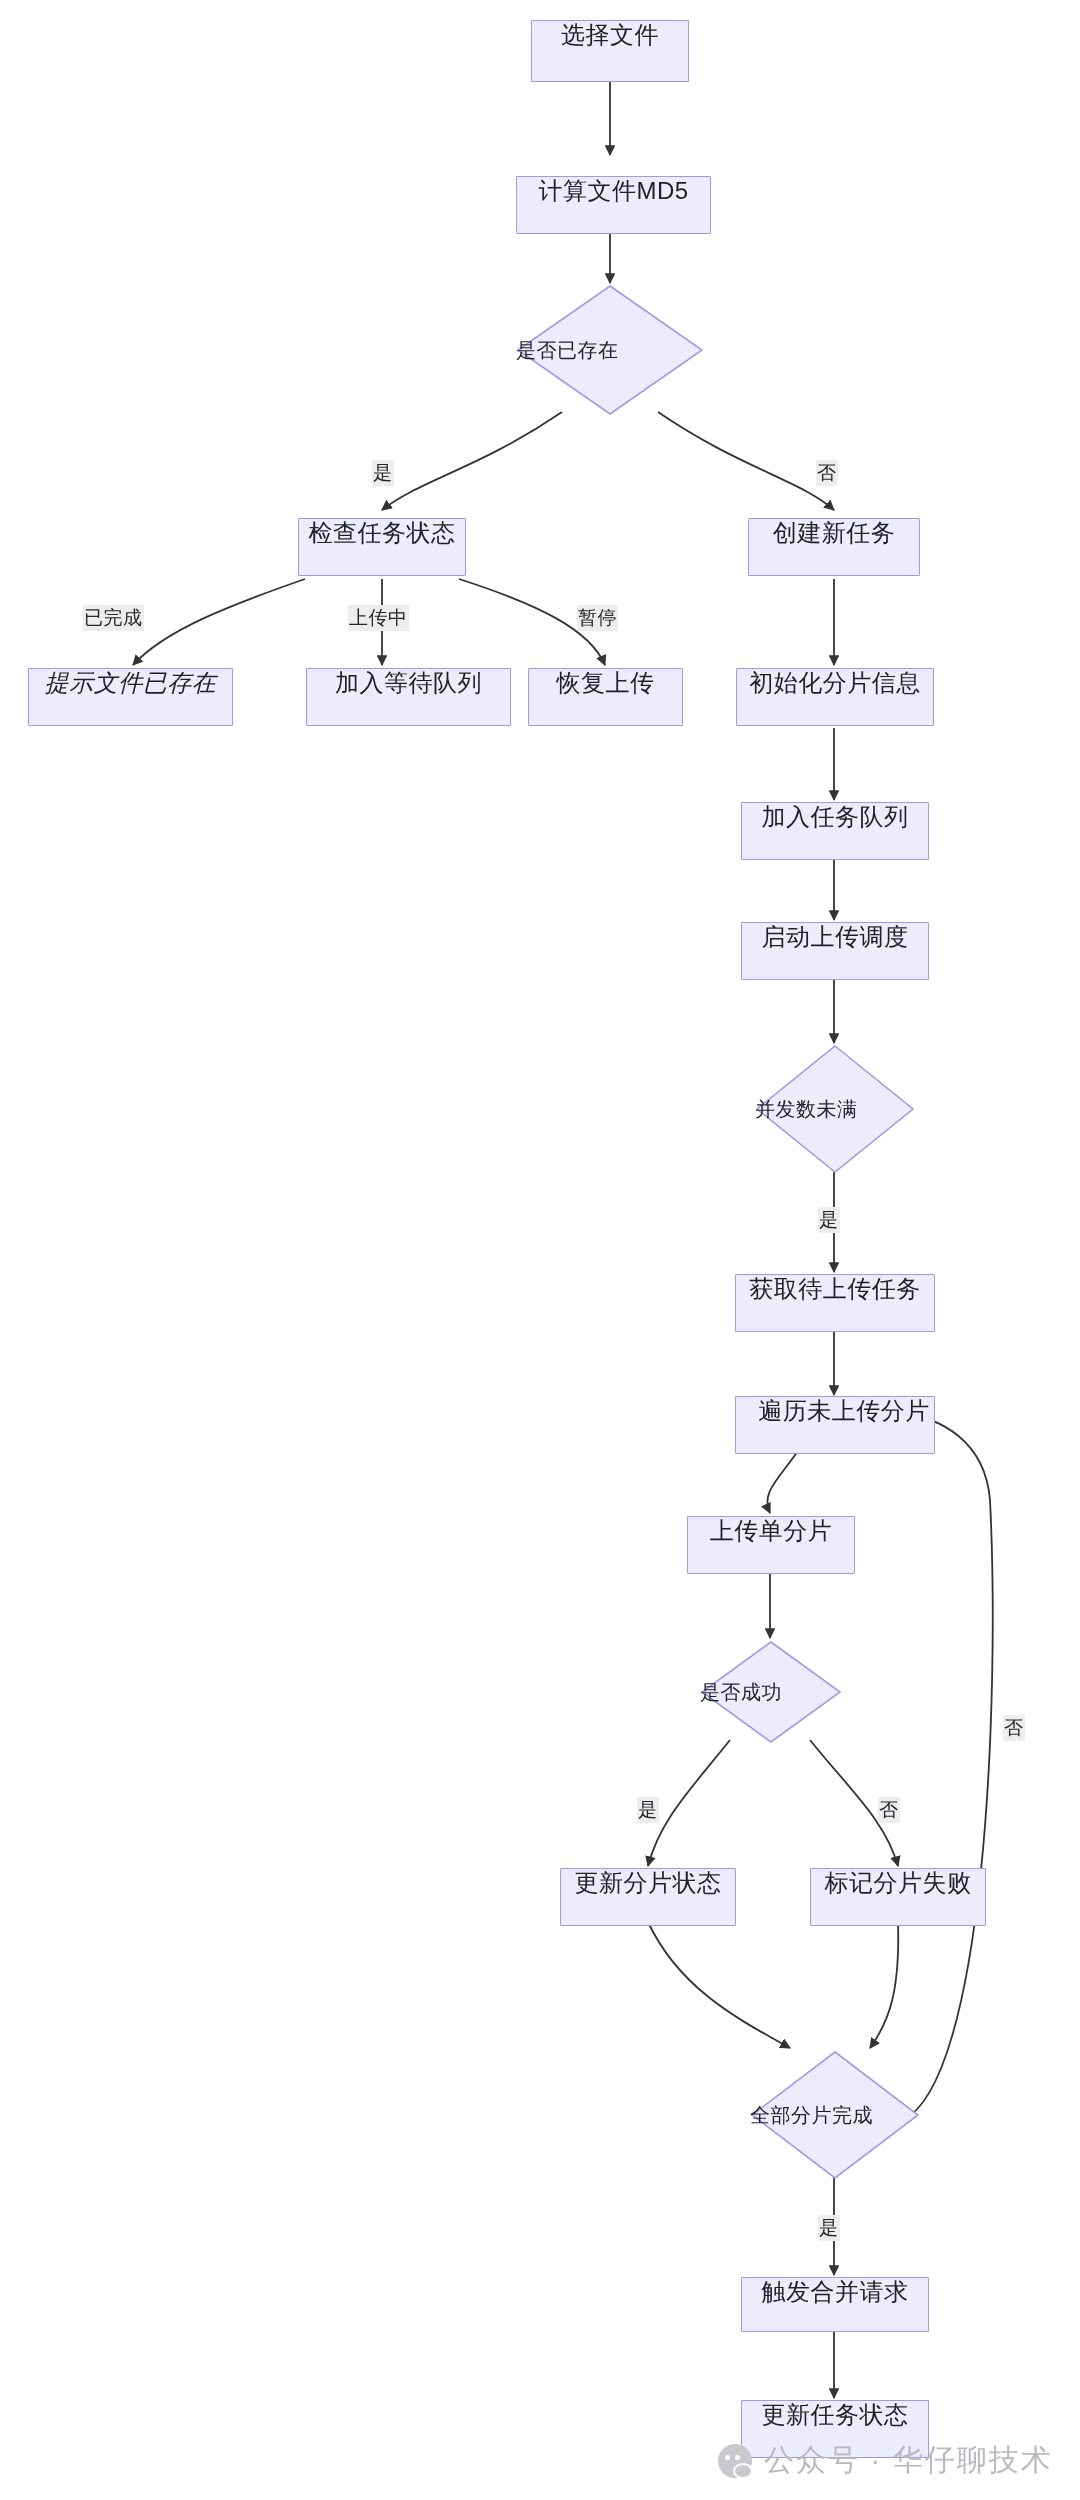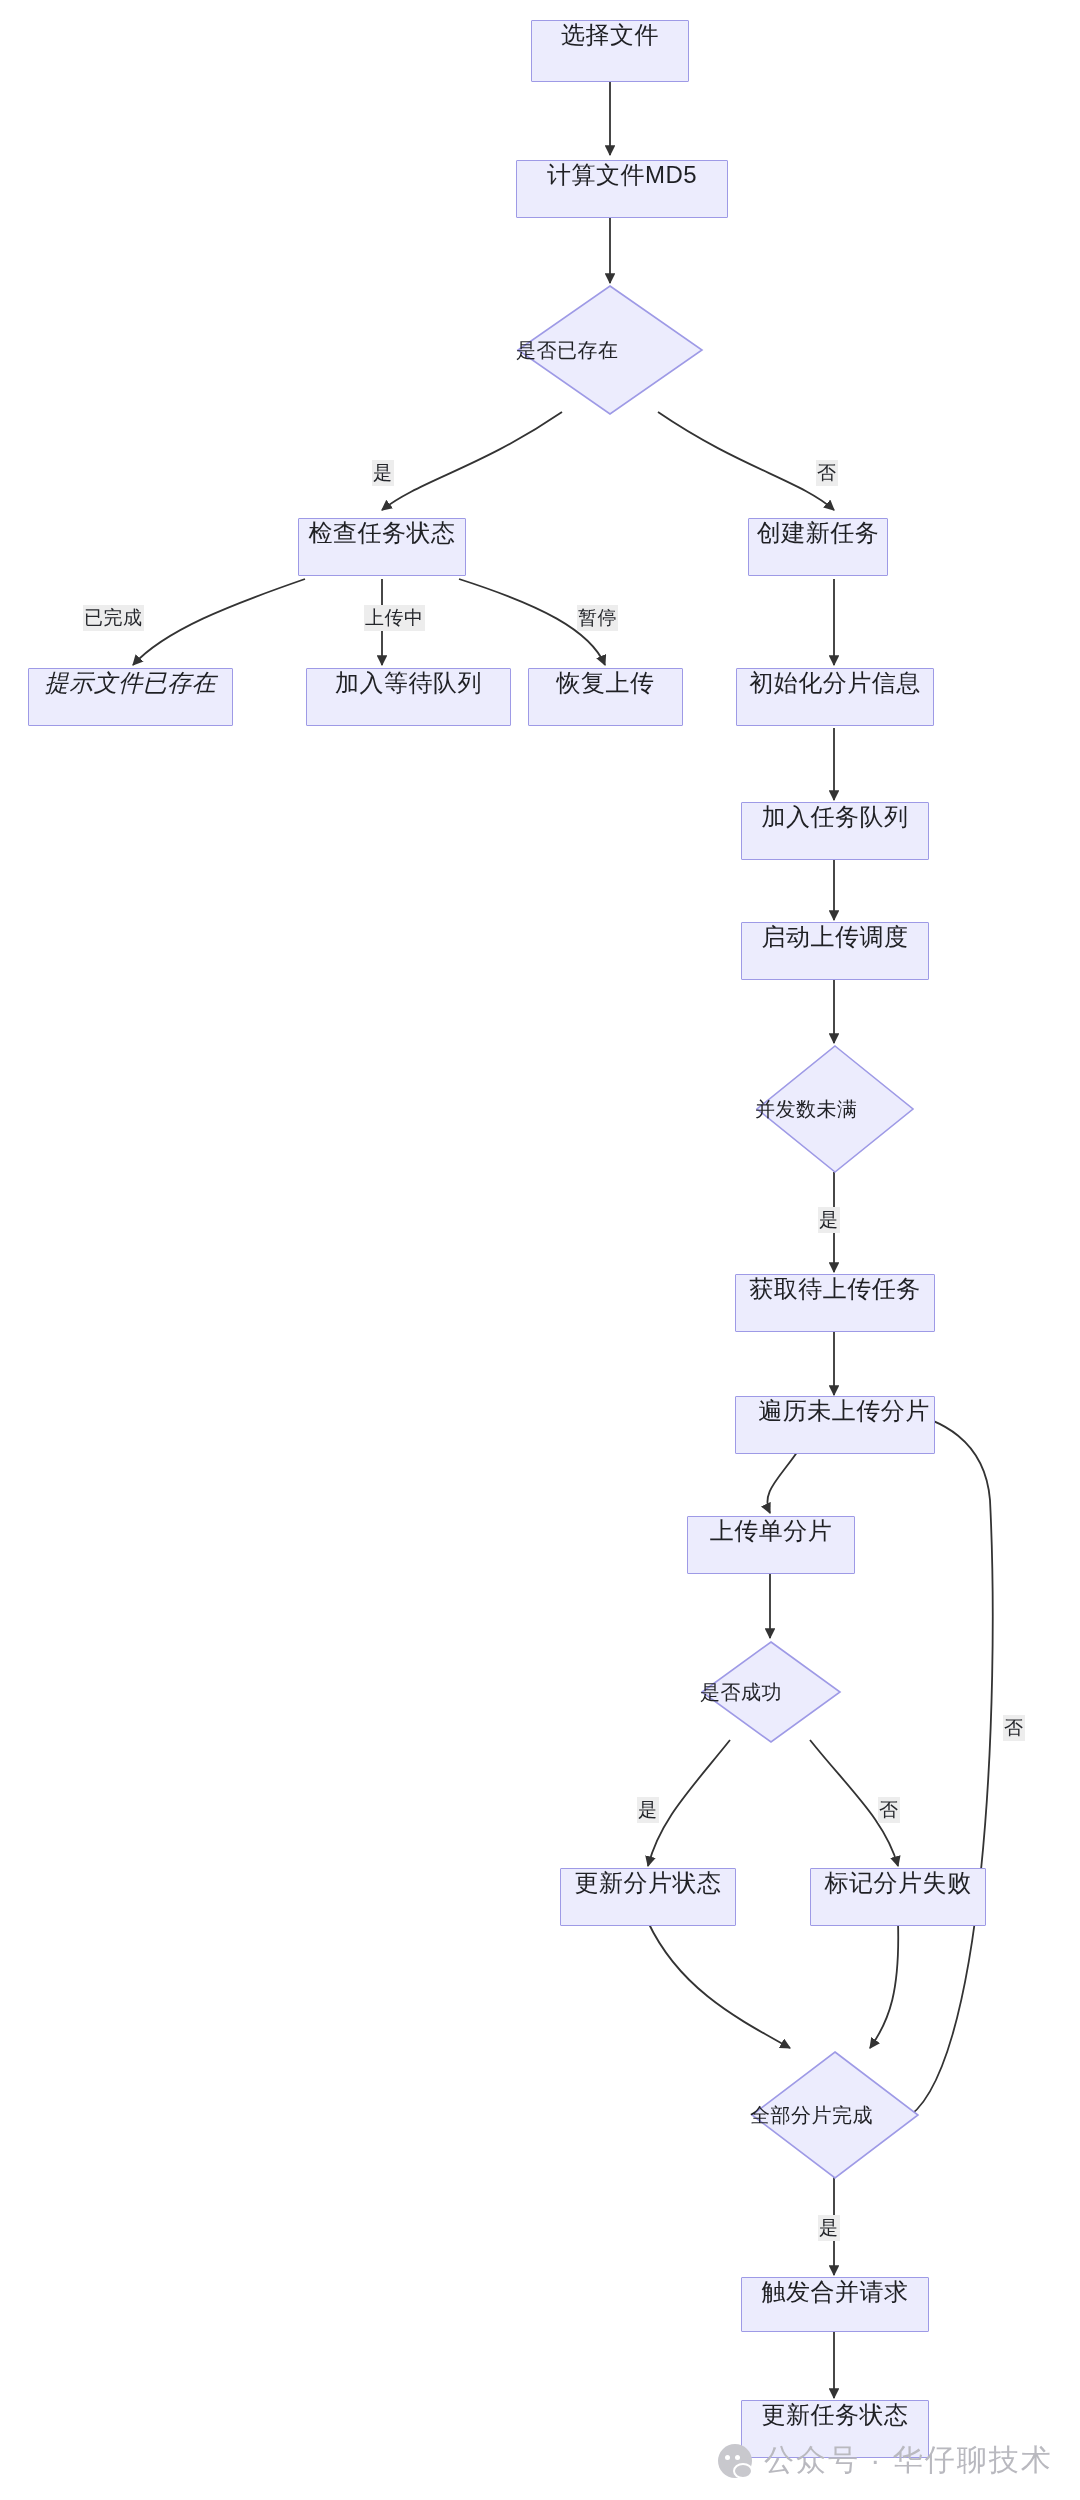--- a/index.html
+++ b/index.html
@@ -170,36 +170,36 @@
       <path d="M 834 2177 L 834 2275"></path>
 
       <path d="M 834 2328 L 834 2398"></path>
     </g>
   </svg>
 
   <div class="node rect" style="left:531px; top:20px; width:158px; height:62px;">
     <span>选择文件</span>
   </div>
 
-  <div class="node rect" style="left:516px; top:160px; width:212px; height:58px;">
+  <div class="node rect" style="left:516px; top:176px; width:195px; height:58px;">
     <span>计算文件MD5</span>
   </div>
 
   <div class="diamond-wrap" style="left:516px; top:284px; width:188px; height:132px;">
     <svg class="diamond-shape" viewBox="0 0 188 132" preserveAspectRatio="none">
       <polygon points="94,2 186,66 94,130 2,66" fill="#ececfd" stroke="#9e9ae6" stroke-width="1.6"></polygon>
     </svg>
     <span class="diamond-label">是否已存在</span>
   </div>
 
   <div class="node rect" style="left:298px; top:518px; width:168px; height:58px;">
     <span>检查任务状态</span>
   </div>
 
-  <div class="node rect" style="left:748px; top:518px; width:140px; height:58px;">
+  <div class="node rect" style="left:748px; top:518px; width:172px; height:58px;">
     <span>创建新任务</span>
   </div>
 
   <div class="node rect" style="left:28px; top:668px; width:205px; height:58px;font-style:italic;">
     <span>提示文件已存在</span>
   </div>
 
   <div class="node rect" style="left:278px; top:668px; width:205px; height:58px;margin-left:28px;">
     <span>加入等待队列</span>
   </div>
@@ -268,21 +268,21 @@
   <div class="node rect" style="left:741px; top:2400px; width:188px; height:58px;">
     <span>更新任务状态</span>
   </div>
 
   <div class="edge-label" style="left:372px; top:460px;">是</div>
 
   <div class="edge-label" style="left:816px; top:460px;">否</div>
 
   <div class="edge-label" style="left:83px; top:605px;">已完成</div>
 
-  <div class="edge-label" style="left:364px; top:605px;">上传中</div>
+  <div class="edge-label" style="left:348px; top:605px;">上传中</div>
 
   <div class="edge-label" style="left:577px; top:605px;">暂停</div>
 
   <div class="edge-label" style="left:818px; top:1207px;">是</div>
 
   <div class="edge-label" style="left:637px; top:1797px;">是</div>
 
   <div class="edge-label" style="left:878px; top:1797px;">否</div>
 
   <div class="edge-label" style="left:1003px; top:1715px;">否</div>

